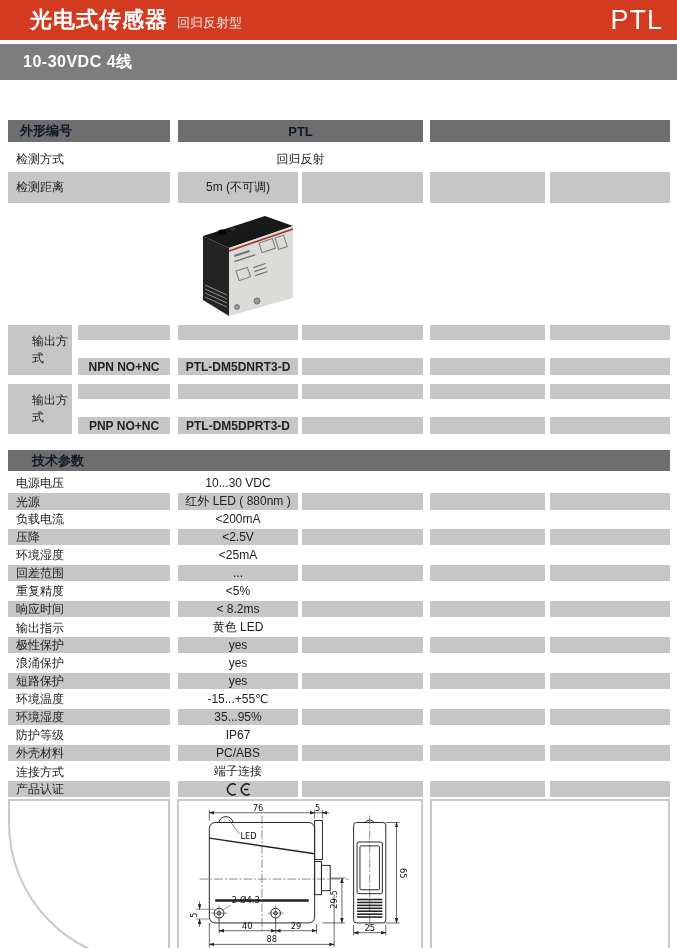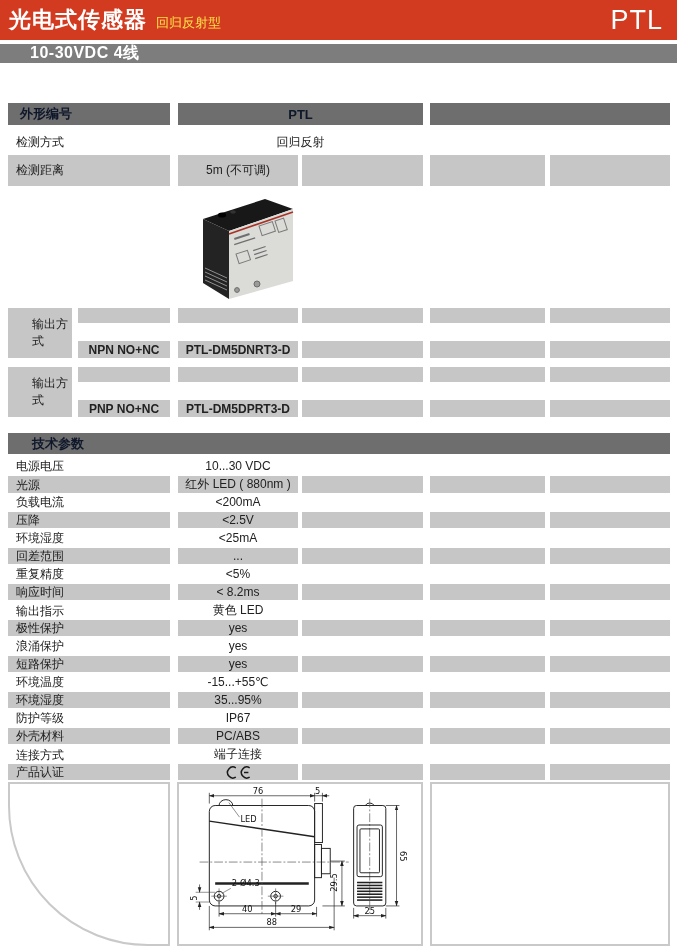--- a/index.html
+++ b/index.html
@@ -1,22 +1,22 @@
 <!DOCTYPE html>
 <html><head>
 <meta charset="utf-8">
 <style>
   html,body{margin:0;padding:0;background:#fff;width:677px;height:948px;overflow:hidden;
     font-family:"Liberation Sans","DejaVu Sans",sans-serif;color:#222;}
   
-  .red-bar{height:40px;background:#d23b20;display:flex;align-items:center;padding:0 14px 0 9px;box-sizing:border-box;}
+  .red-bar{height:40px;background:#d23b20;display:flex;align-items:center;padding:0 14px 0 30px;box-sizing:border-box;}
   .red-bar .t-main{color:#fff;font-size:22px;font-weight:bold;letter-spacing:1px;}
-  .red-bar .t-sub{color:#fde047;font-size:13px;margin-left:9px;margin-top:6px;}
+  .red-bar .t-sub{color:#e5e5e5;font-size:13px;margin-left:9px;margin-top:6px;}
   .red-bar .t-code{color:#fff;font-size:27px;font-weight:400;margin-left:auto;letter-spacing:1px;}
-  .sub-bar{height:19px;background:#7d7d7d;margin-top:4px;display:flex;align-items:center;padding-left:30px;}
+  .sub-bar{height:36px;background:#7d7d7d;margin-top:4px;display:flex;align-items:center;padding-left:23px;}
   .sub-bar span{color:#fff;font-size:16px;font-weight:bold;letter-spacing:.5px;}
   
   .content{margin-left:8px;width:662px;}
   .grid{display:grid;grid-template-columns:162px 8px 120px 4px 121px 7px 115px 5px 120px;}
   .cell{box-sizing:border-box;}
   .dark{background:#6e6e6e;color:#0f172a;font-weight:bold;font-size:13px;}
   .gray{background:#c6c6c6;}
   .lbl{font-size:12px;padding-left:8px;display:flex;align-items:center;}
   .val{font-size:12px;display:flex;align-items:center;justify-content:center;}
   

